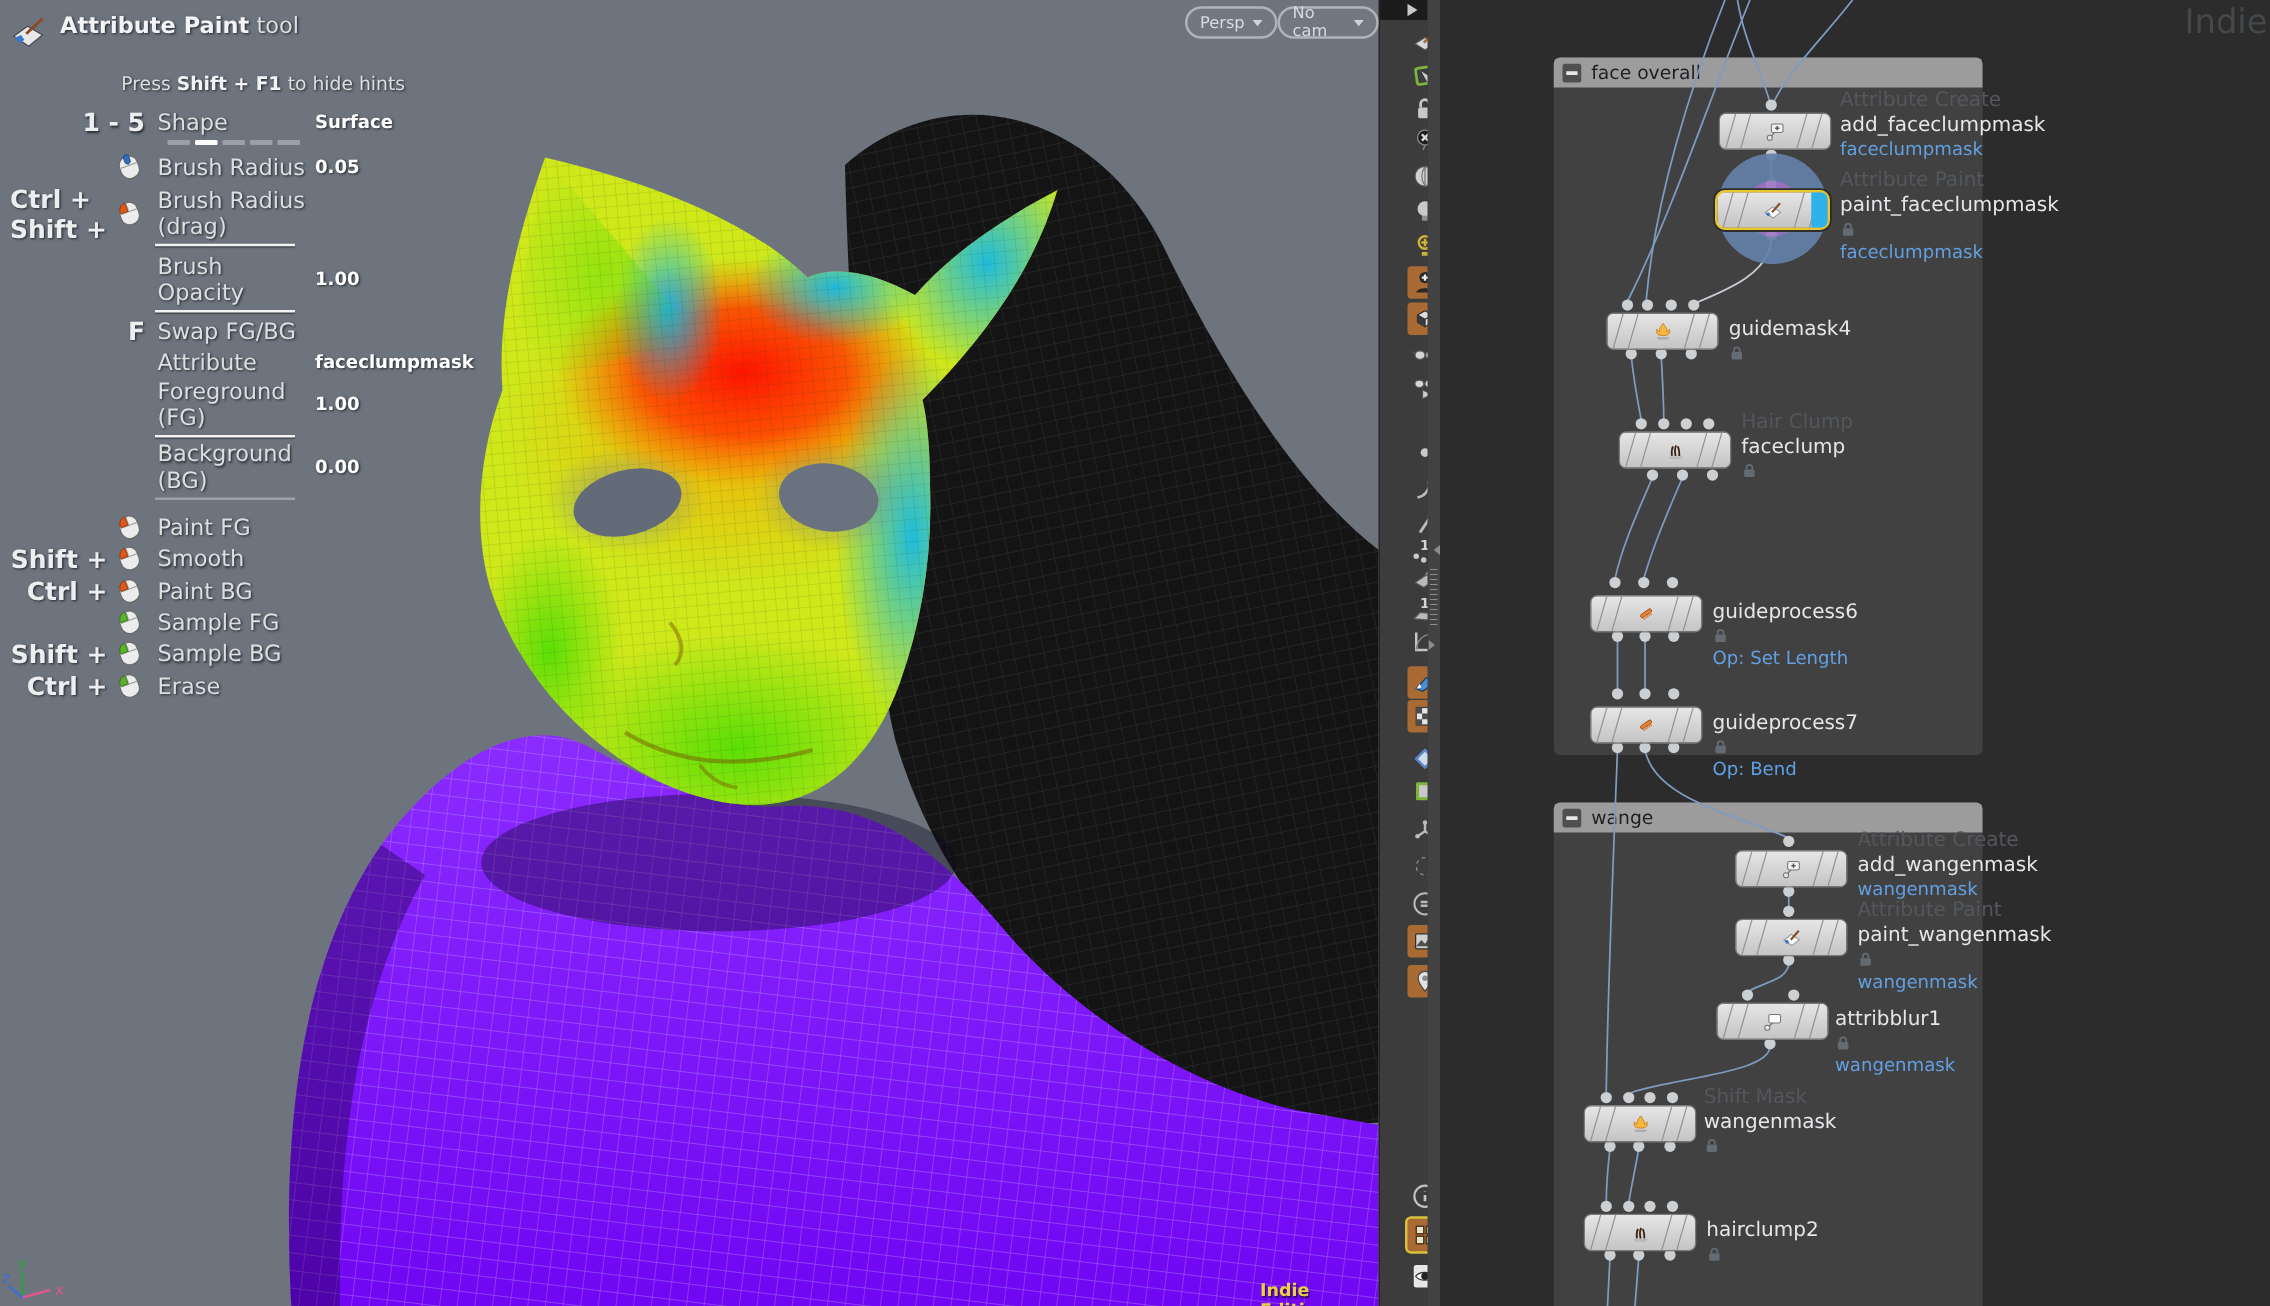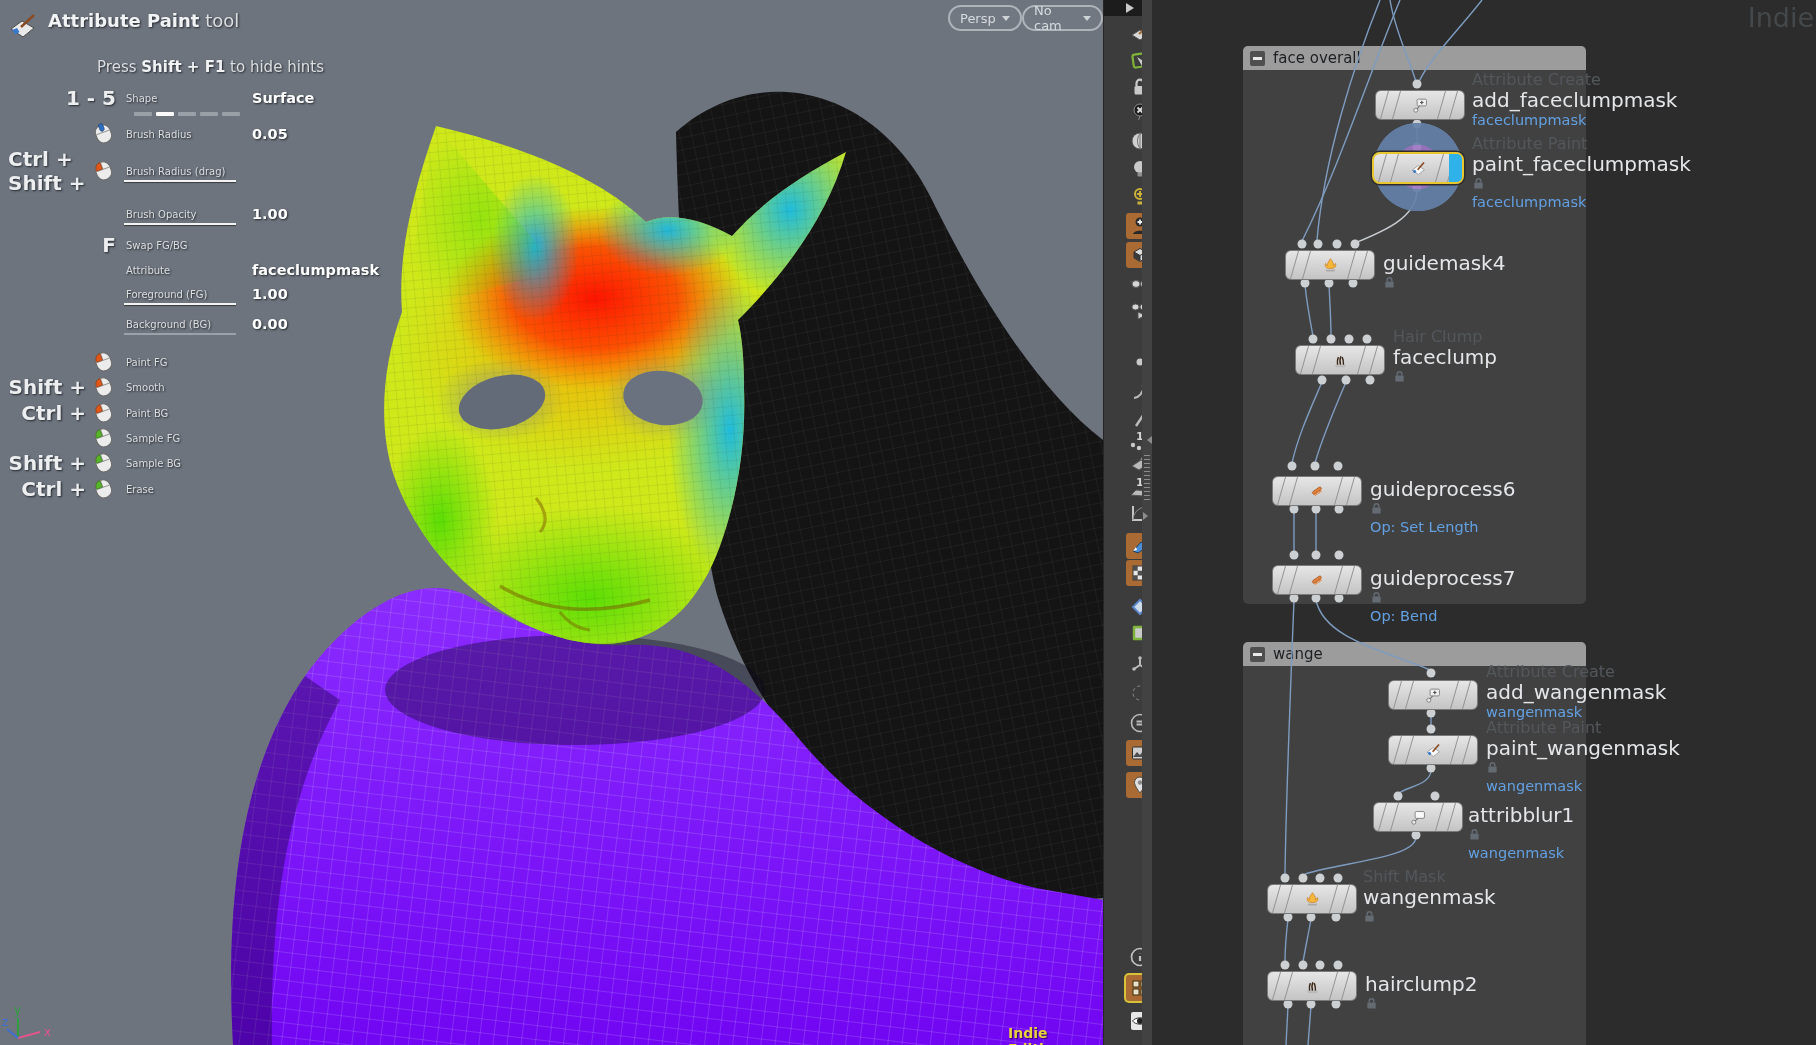--- a/index.html
+++ b/index.html
@@ -10,21 +10,21 @@
   .cat{position:absolute;left:0;top:0;}
   
   .hints{position:absolute;left:8px;top:10px;color:#dcdee0;text-shadow:1px 1px 2px rgba(15,17,22,.75);z-index:5;}
   .hhead{display:flex;align-items:flex-start;gap:10px;}
   .htitle{font-size:18px;}
   .htitle b{font-weight:bold;color:#f2f3f5;}
   .hsub{margin:14px 0 10px 34px;font-size:15px;text-align:center;}
   .hsub b{color:#f2f3f5;}
   .hrow{display:grid;grid-template-columns:118px 124px auto;align-items:center;min-height:22px;margin-bottom:2px;}
   .hkey{display:flex;justify-content:flex-end;align-items:center;gap:4px;padding-right:10px;font-weight:bold;font-size:20px;color:#eceef0;}
-  .hlabel{font-size:10px;position:relative;}
+  .hlabel{font-size:18px;position:relative;}
   .hval{font-weight:bold;color:#fff;font-size:14.5px;padding-left:2px;}
   .ulw .hlabel::after,.ulg .hlabel::after{content:"";position:absolute;left:-2px;width:112px;bottom:-5px;height:2px;}
   .ulw .hlabel::after{background:#f3f3f3;box-shadow:0 1px 1px rgba(0,0,0,.5);}
   .ulg .hlabel::after{background:#9aa1a8;}
   .ulw,.ulg{margin-bottom:8px;}
   .segbar{display:flex;gap:4px;height:4px;width:106px;margin:0 0 7px 126px;}
   .segbar span{flex:1;background:#99a0a8;border-radius:1px;}
   .segbar span.on{background:#fafafa;}
   .gaprow{margin-top:16px;}
   .mouse{width:26px;height:22px;flex:0 0 auto;}
@@ -65,21 +65,21 @@
         border:1.5px solid #7a7a7a;border-radius:6px;z-index:4;display:flex;align-items:center;justify-content:center;}
   .node::before,.node::after{content:"";position:absolute;top:0;bottom:0;width:11px;
         border-left:1.5px solid #929292;border-right:1.5px solid #929292;transform:skewX(-16deg);}
   .node::before{left:8px}.node::after{right:10px}
   .node.sel{border:2.5px solid #e8c62e;border-radius:8px;box-shadow:0 0 0 1.5px #2d2d2d;}
   .cy{position:absolute;right:0;top:0;bottom:0;width:13px;background:#2fb2ea;border-radius:0 5px 5px 0;z-index:1;}
   .nicon{position:relative;z-index:2;display:flex;}
   .nlbl{position:absolute;z-index:5;line-height:20px;white-space:nowrap;}
   .nghost{color:#53575c;font-size:16px;height:20px;}
   .nghost:empty{display:none;}
-  .nname{color:#e4e6e9;font-size:20px;height:20px;}
+  .nname{color:#e4e6e9;font-size:16px;height:20px;}
   .nlockrow{height:18px;display:flex;align-items:center;}
   .nsub{color:#62a0e2;font-size:14.5px;height:20px;}
   .nsub:empty{display:none;}
 </style>
 </head>
 <body>
 
 <div class="viewport">
   <svg class="cat" width="1103" height="1045" viewBox="0 0 1103 1045">
     <defs>

